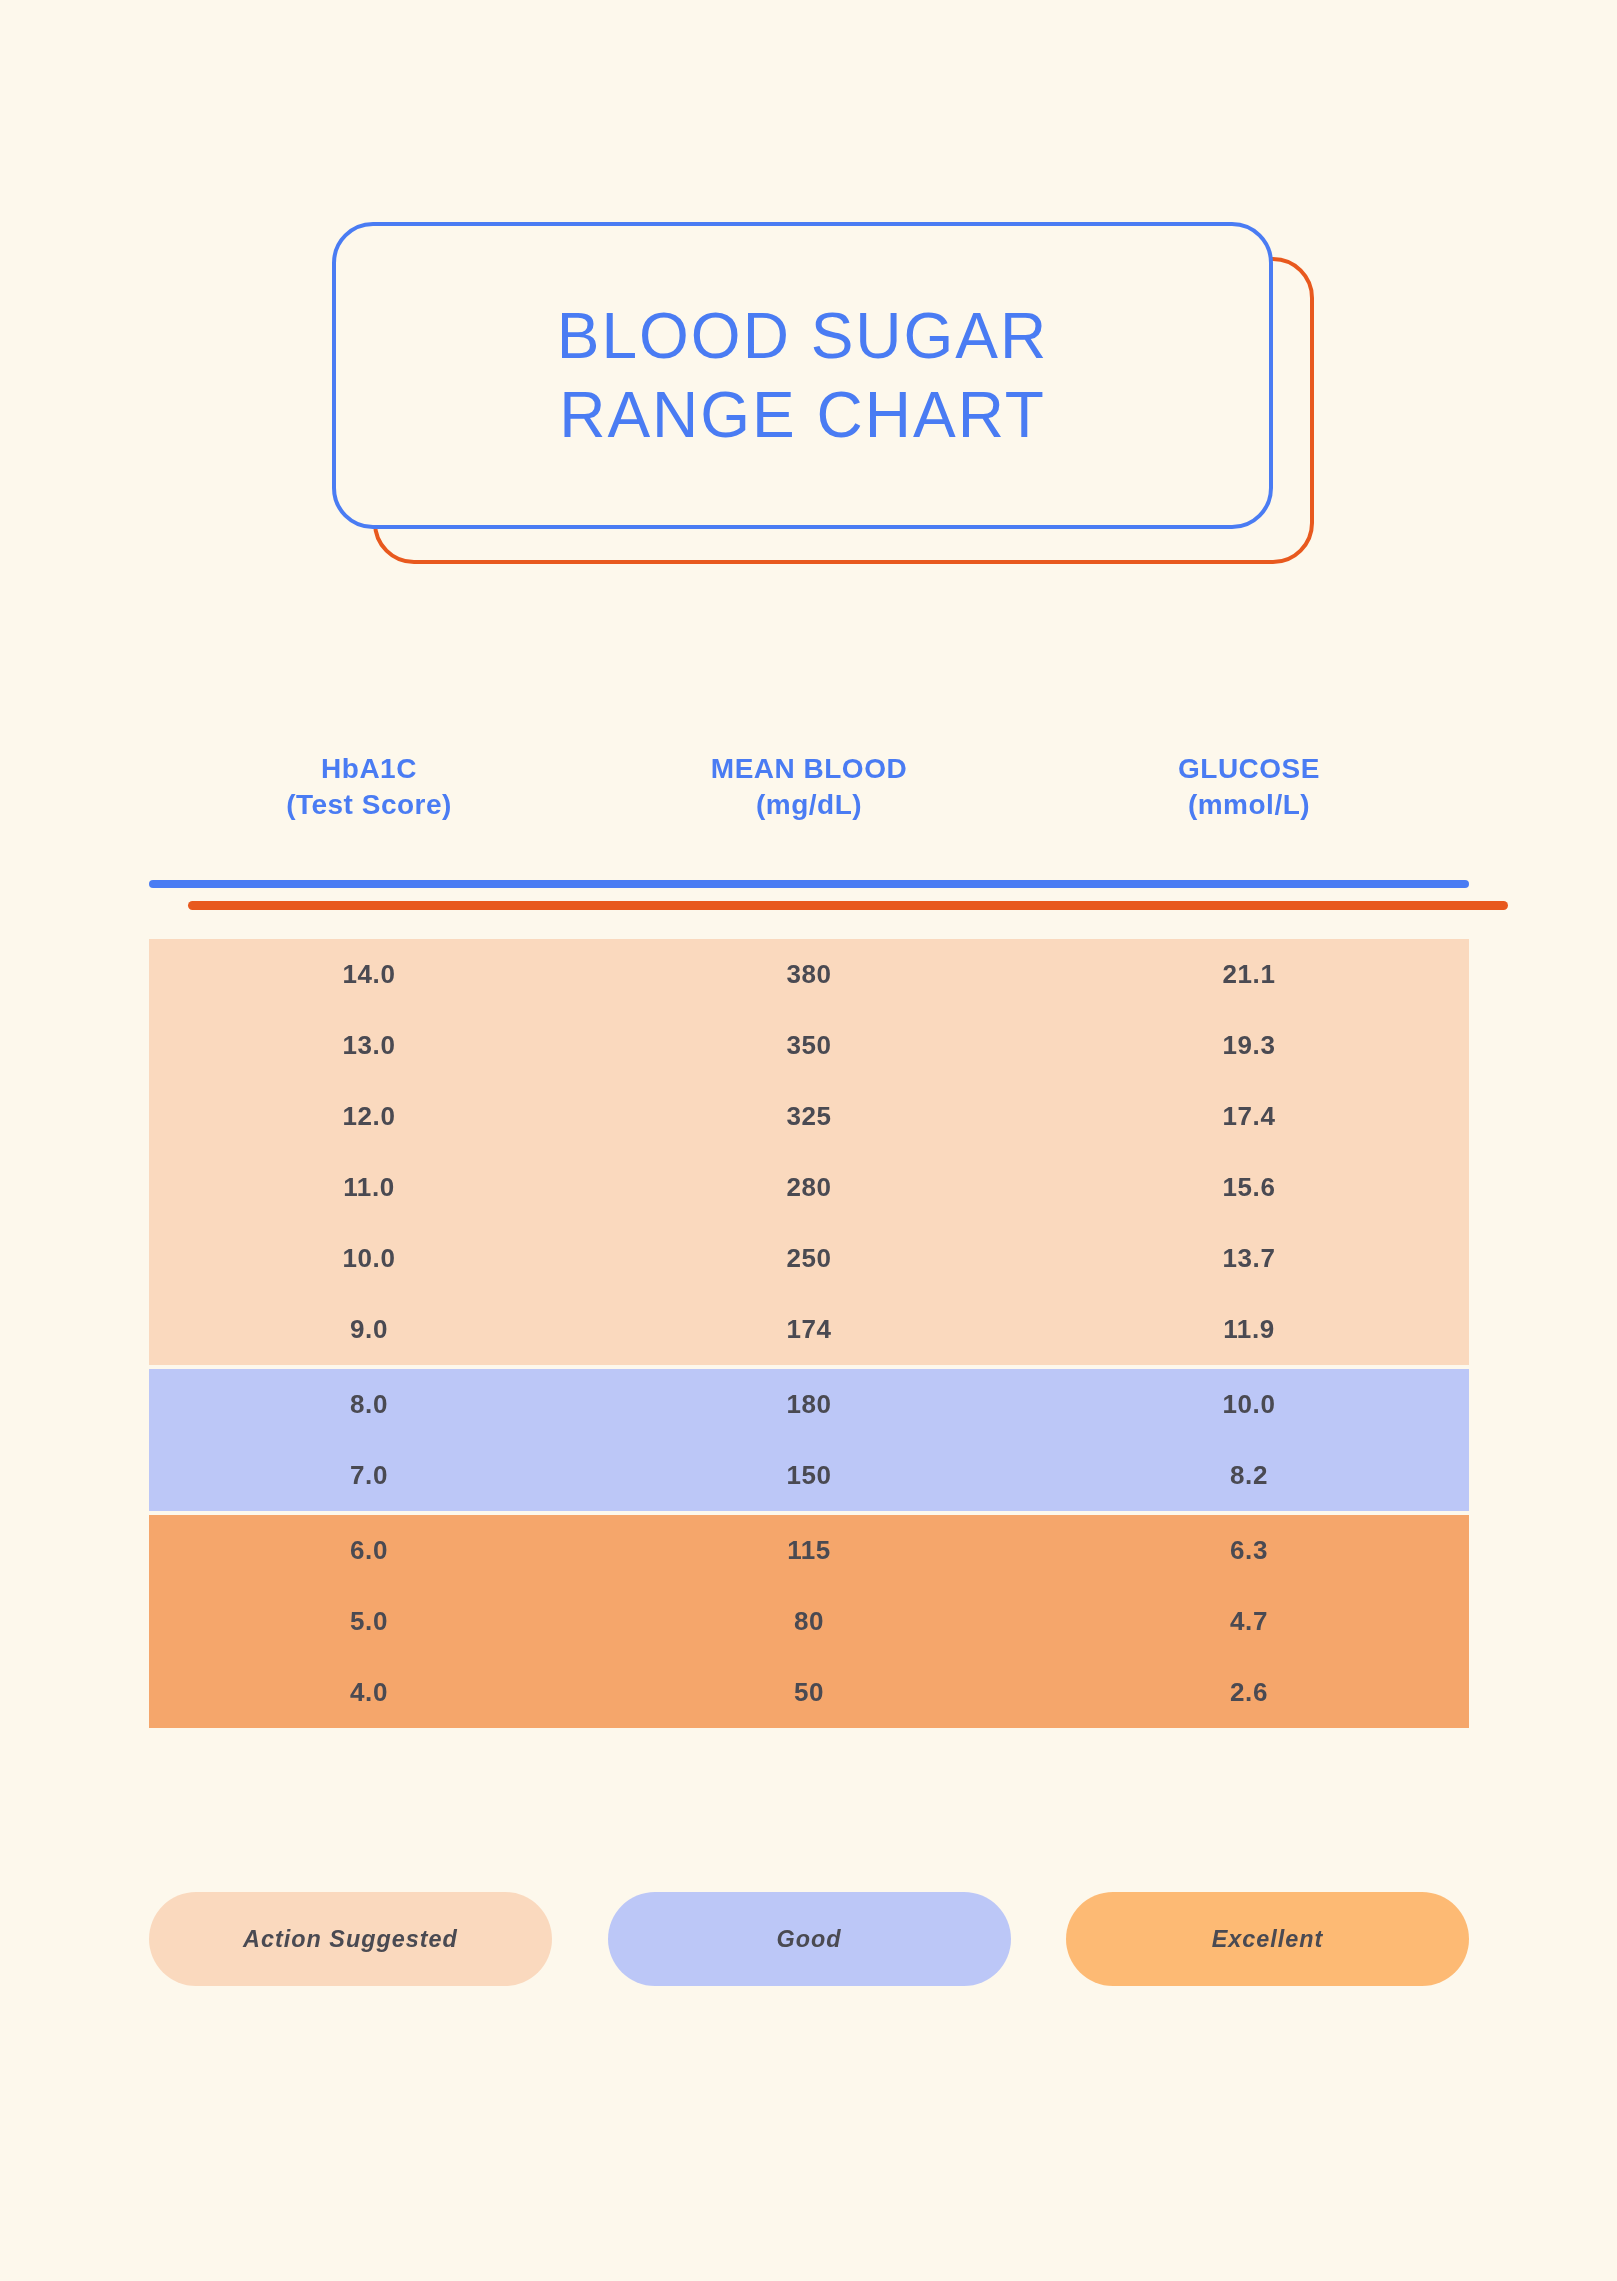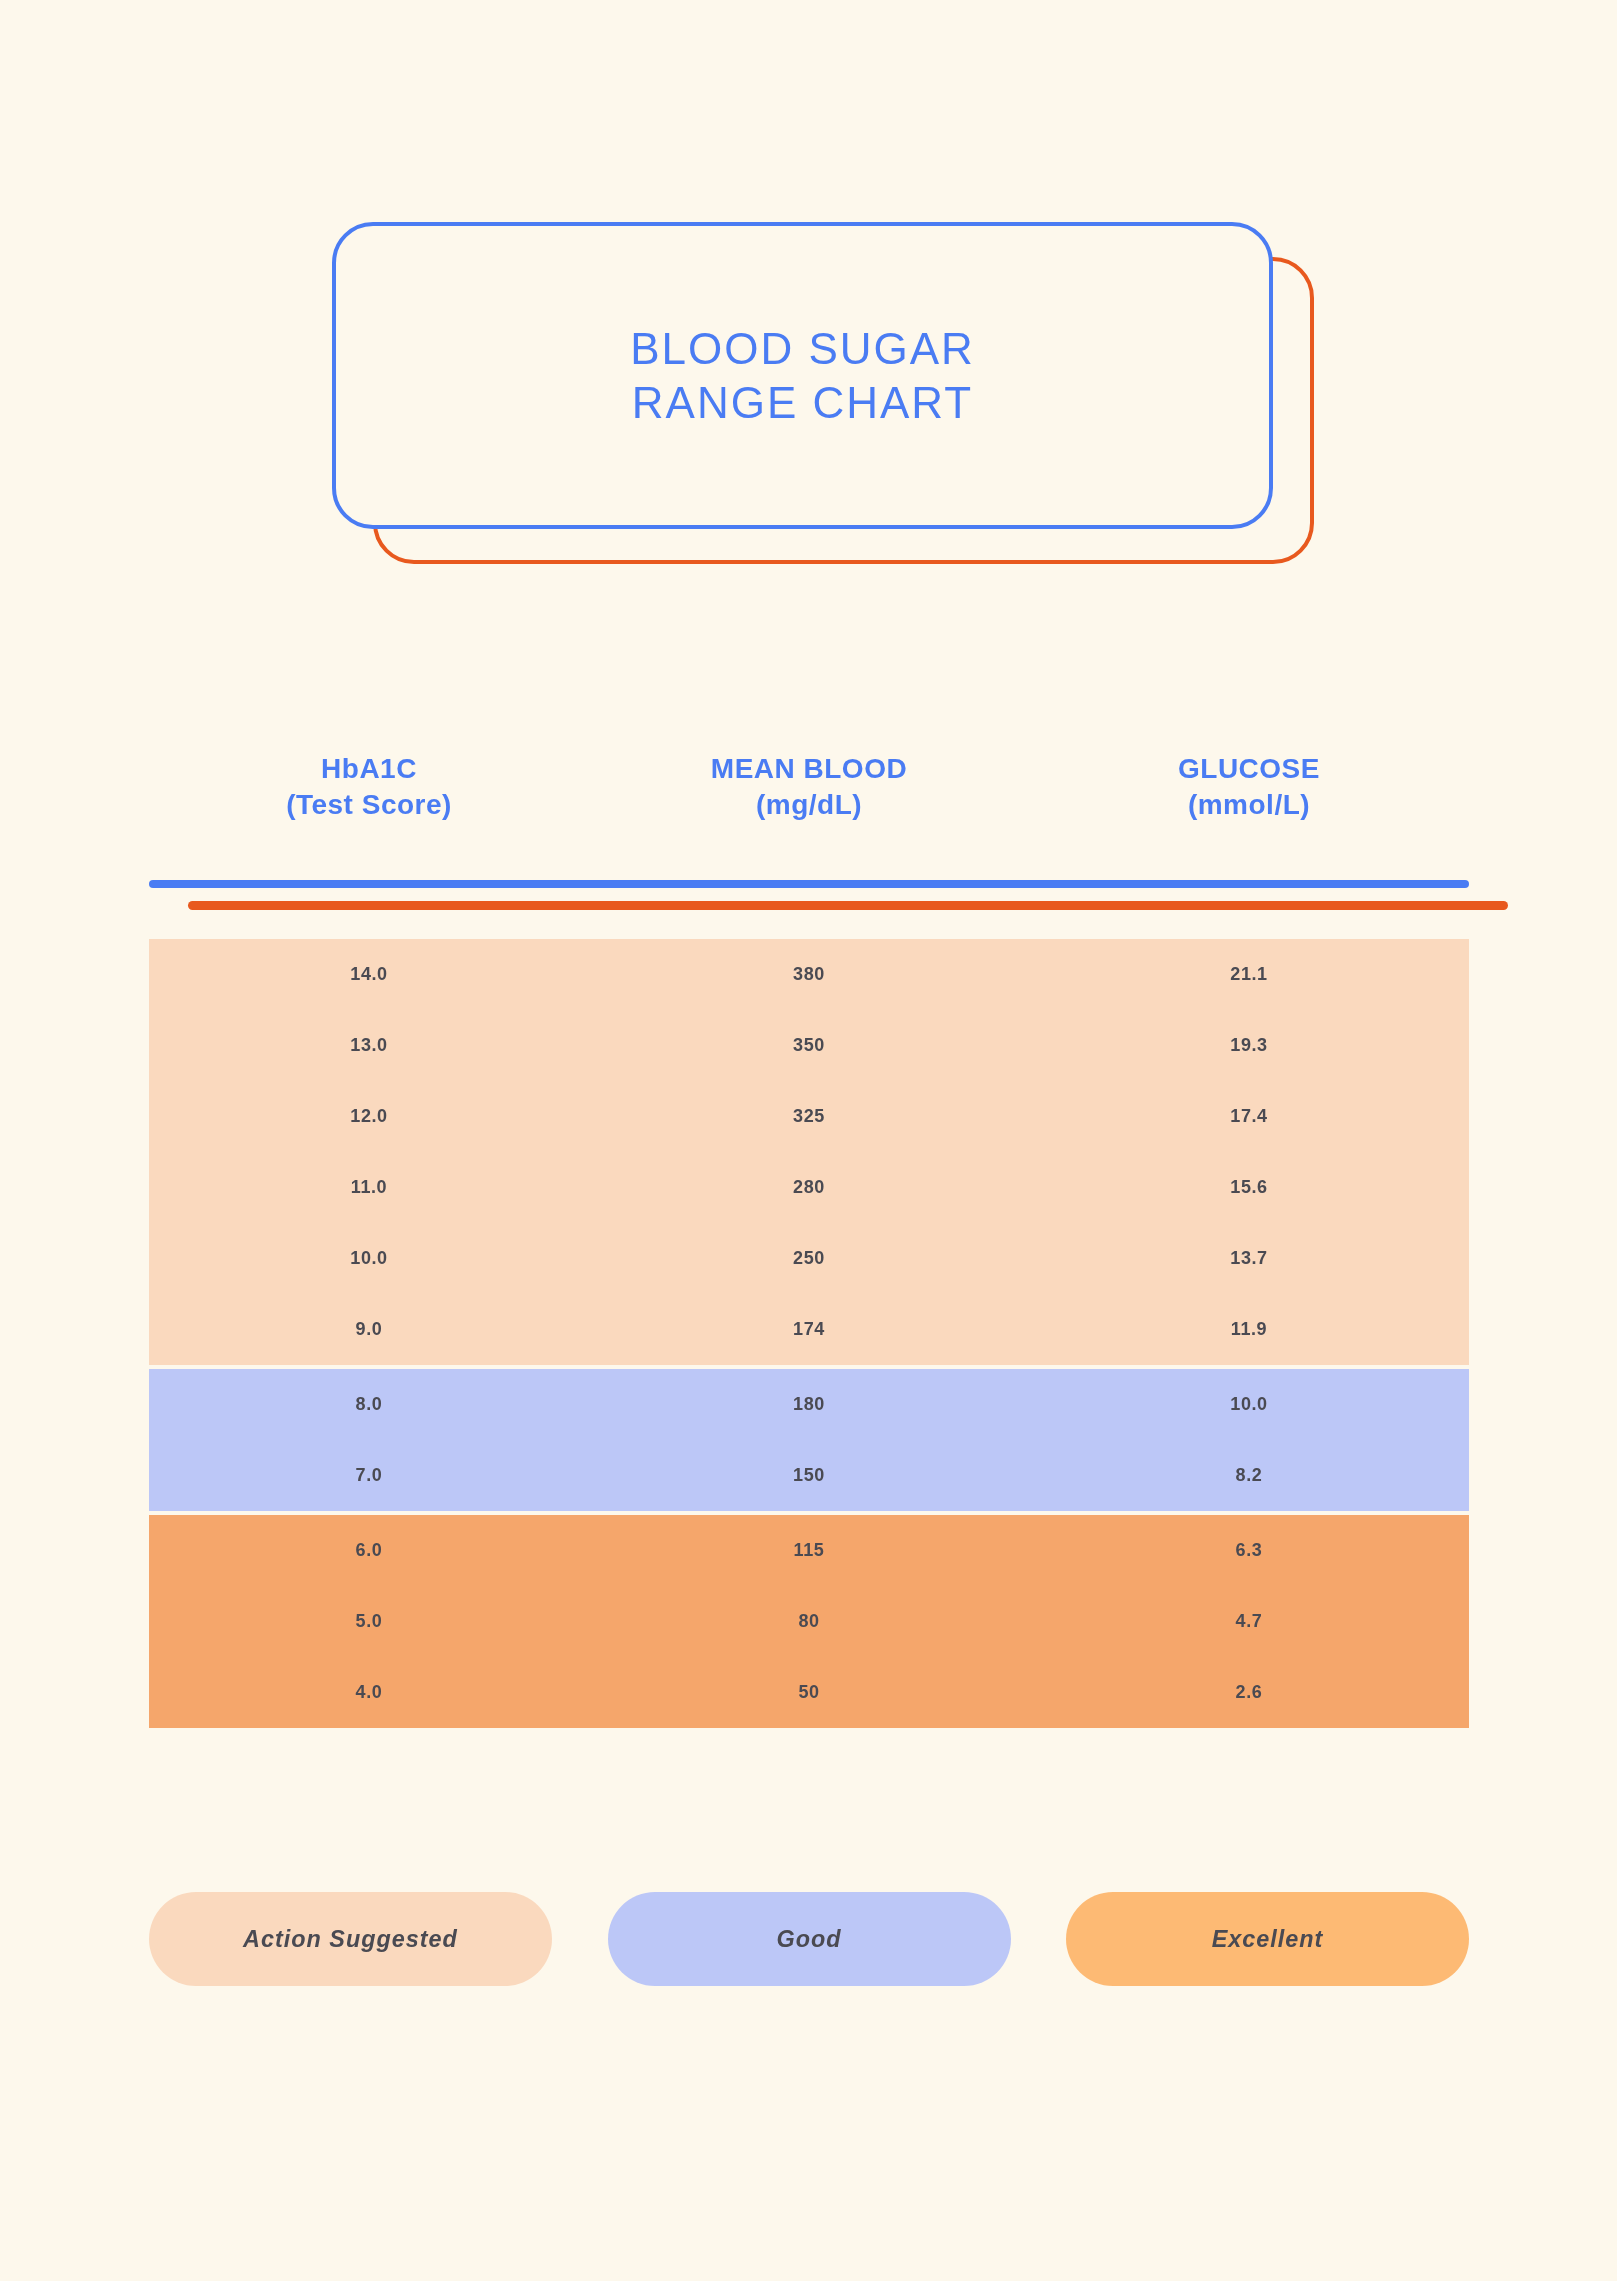--- a/index.html
+++ b/index.html
@@ -48,21 +48,21 @@
     position: absolute;
     left: 332px;
     top: 0px;
     width: 941px;
     height: 307px;
     display: flex;
     flex-direction: column;
     align-items: center;
     justify-content: center;
     color: #4A7CF3;
-    font-size: 44px;
+    font-size: 64px;
     letter-spacing: 2px;
     line-height: 1.22;
     font-weight: 400;
     text-align: center;
   }
 
   
   .table-area {
     position: absolute;
     left: 149px;
@@ -111,21 +111,21 @@
   .band + .band { margin-top: 3.9px; }
   .row {
     display: flex;
     height: 71px;
     align-items: center;
   }
   .cell {
     flex: 1;
     text-align: center;
     color: #4A4A52;
-    font-size: 18px;
+    font-size: 26px;
     font-weight: bold;
     letter-spacing: 0.6px;
   }
 
   
   .legend {
     position: absolute;
     left: 149px;
     top: 1892px;
     width: 1320px;

